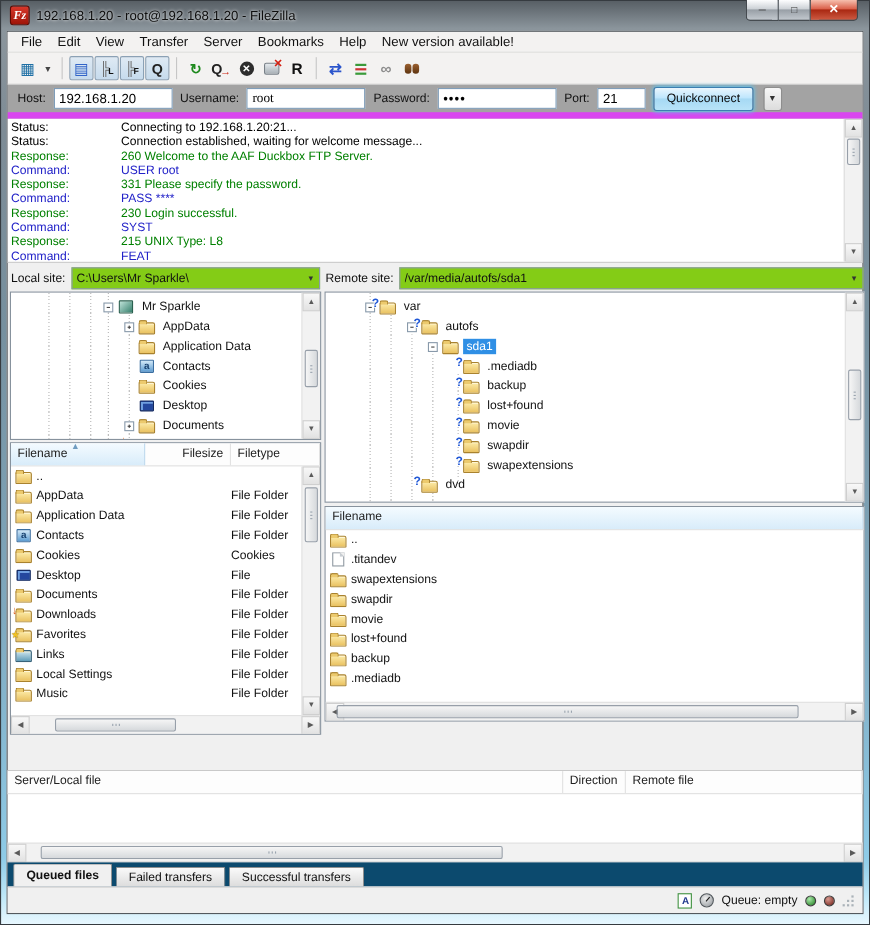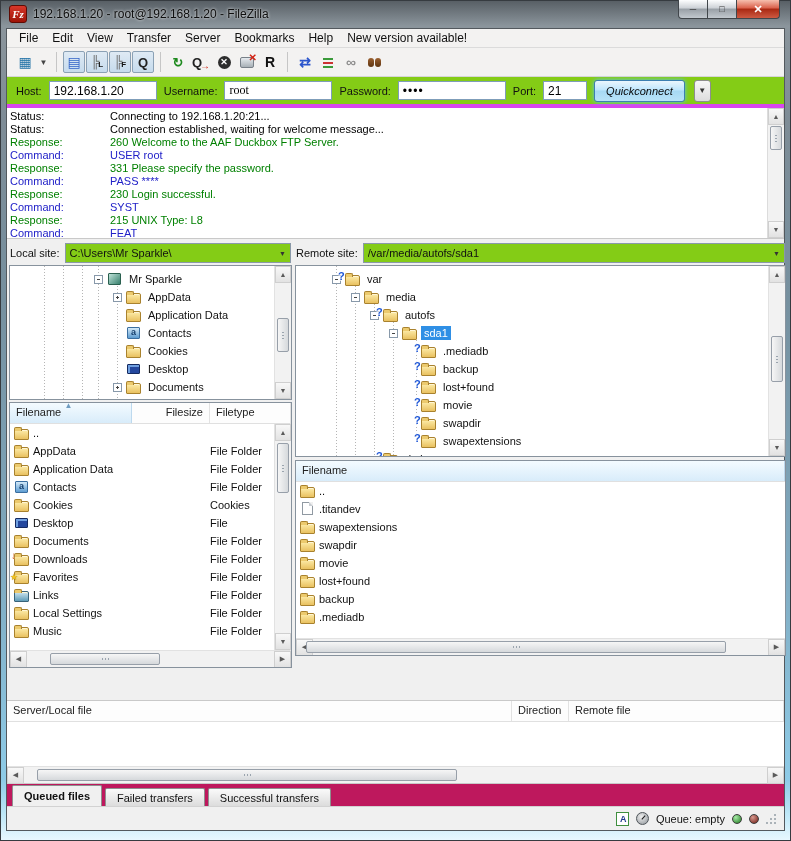--- a/index.html
+++ b/index.html
@@ -54,26 +54,26 @@
   .g-cmp { color:#2b55cc; font-size:14px; font-weight:bold; }
   .bars { position:relative; width:12px; height:12px; }
   .bars::before { content:""; position:absolute; left:1px; top:2px; width:10px; height:2px; background:#3a9a3a; box-shadow:0 4px 0 #cc3333, 0 8px 0 #3a9a3a; }
   .g-inf { color:#8d8d8d; font-size:14px; font-weight:bold; }
   .binoc { position:relative; width:15px; height:11px; }
   .binoc::before,.binoc::after { content:""; position:absolute; top:1px; width:6px; height:9px; background:linear-gradient(#9a6030,#5e3410); border-radius:3px; }
   .binoc::before { left:1px; } .binoc::after { right:1px; }
   .dropbtn { width:13px; height:22px; display:flex; align-items:center; justify-content:center; font-size:8px; color:#444; }
 
   
-  .qcbar { left:0; right:0; top:48px; height:31px; background:#84cc16; border-bottom:4px solid #d946ef;
+  .qcbar { left:0; right:0; top:48px; height:31px; background:#a3a3a3; border-bottom:6px solid #d946ef;
     display:flex; align-items:center; padding-left:9px; gap:7px; font-size:11px; color:#111; }
   .qc-input { height:19px; border:1px solid #7f9db9; background:#fff; font:12px "Liberation Sans",sans-serif; padding:0 4px; }
   .w-host { width:108px; } .w-user { width:108px;font-family:Liberation Serif, serif; } .w-pass { width:108px; letter-spacing:1px; } .w-port { width:44px; }
   .qcbtn { height:22px; padding:0 11px; font-size:11px; color:#0a0a0a; border:1px solid #3c7fb1; border-radius:3px;
-    background:linear-gradient(180deg,#eaf6fd,#bee6fd 45%,#a6d9f4 50%,#b8e3f8); box-shadow:0 0 4px #57c3f0;font-style:italic; }
+    background:linear-gradient(180deg,#eaf6fd,#bee6fd 45%,#a6d9f4 50%,#b8e3f8); box-shadow:0 0 4px #57c3f0; }
   .qcdrop { width:17px; height:22px; border:1px solid #8e8e8e; border-radius:3px; margin-left:2px;
     background:linear-gradient(180deg,#f7f7f7,#dcdcdc); display:flex; align-items:center; justify-content:center; font-size:8px; color:#333; }
 
   
   .log { left:0; right:0; top:79px; height:131px; background:#fff; border-bottom:1px solid #c9c9c9; overflow:hidden; padding:2px 18px 0 3px; }
   .logline { display:flex; font-size:11px; line-height:13px; white-space:nowrap; }
   .lprefix { flex:0 0 100px; }
   .k-status { color:#000; } .k-response { color:#008000; } .k-command { color:#2121c8; }
 
   
@@ -150,21 +150,21 @@
   
   .statusline { top:646px; height:22px; background:#f0f0f0; border:1px solid #dadada; display:flex; align-items:center; padding-left:5px; font-size:11px; color:#111; }
   .stat-local { left:2px; width:283px; }
   .stat-remote { left:288px; width:491px; }
 
   
   .queue { left:0; right:0; top:671px; height:84px; background:#fff; border-top:1px solid #c9c9c9; border-bottom:1px solid #c9c9c9; }
   .qh-1 { flex:0 0 505px; } .qh-2 { flex:0 0 57px; } .qh-3 { flex:1; }
 
   
-  .tabs { left:0; right:0; top:755px; height:22px; background:#be185d; display:flex; align-items:flex-end; padding-left:5px; gap:3px; }
+  .tabs { left:0; right:0; top:755px; height:22px; background:#0c4a6e; display:flex; align-items:flex-end; padding-left:5px; gap:3px; }
   .tab { height:18px; display:flex; align-items:center; padding:0 11px; font-size:11px; color:#111; border:1px solid #8f8f8f; border-bottom:none;
     border-radius:2px 2px 0 0; background:linear-gradient(180deg,#fafafa,#dcdcdc); }
   .tab.active { font-weight:bold; background:#f0f0f0; height:21px; }
 
   
   .statusbar { left:0; right:0; top:777px; bottom:0; background:#f0f0f0; border-top:1px solid #d2d2d2;
     display:flex; align-items:center; justify-content:flex-end; gap:7px; padding-right:8px; font-size:11px; color:#111; }
   .i-ttype { position:relative; width:13px; height:14px; background:#fff; border:1px solid #3f8f3f; }
   .i-ttype::after { content:"A"; position:absolute; left:3px; top:1px; font:bold 9px "Liberation Sans",sans-serif; color:#223a8e; }
   .i-gauge { width:13px; height:13px; border-radius:50%; background:radial-gradient(circle at 40% 35%,#efefef,#8d9398); border:1px solid #4f555a; position:relative; }
@@ -415,27 +415,20 @@
         <div class="guide" style="left:78px;top:38px"></div>
         <div class="guide" style="left:97px;top:56px"></div>
         <div class="guide" style="left:120px;top:74px;bottom:14px"></div>
         <div class="trow" style="padding-left:36px">
           <span class="exp minus"></span>
           <span class="ticn folder qf">
               <i></i>
             </span>
           <span class="tlabel">var</span>
         </div>
-        <div class="trow" style="padding-left:55px">
-          <span class="exp minus"></span>
-          <span class="ticn folder">
-              <i></i>
-            </span>
-          <span class="tlabel">media</span>
-        </div>
         <div class="trow" style="padding-left:74px">
           <span class="exp minus"></span>
           <span class="ticn folder qf">
               <i></i>
             </span>
           <span class="tlabel">autofs</span>
         </div>
         <div class="trow" style="padding-left:93px">
           <span class="exp minus"></span>
           <span class="ticn folder">

